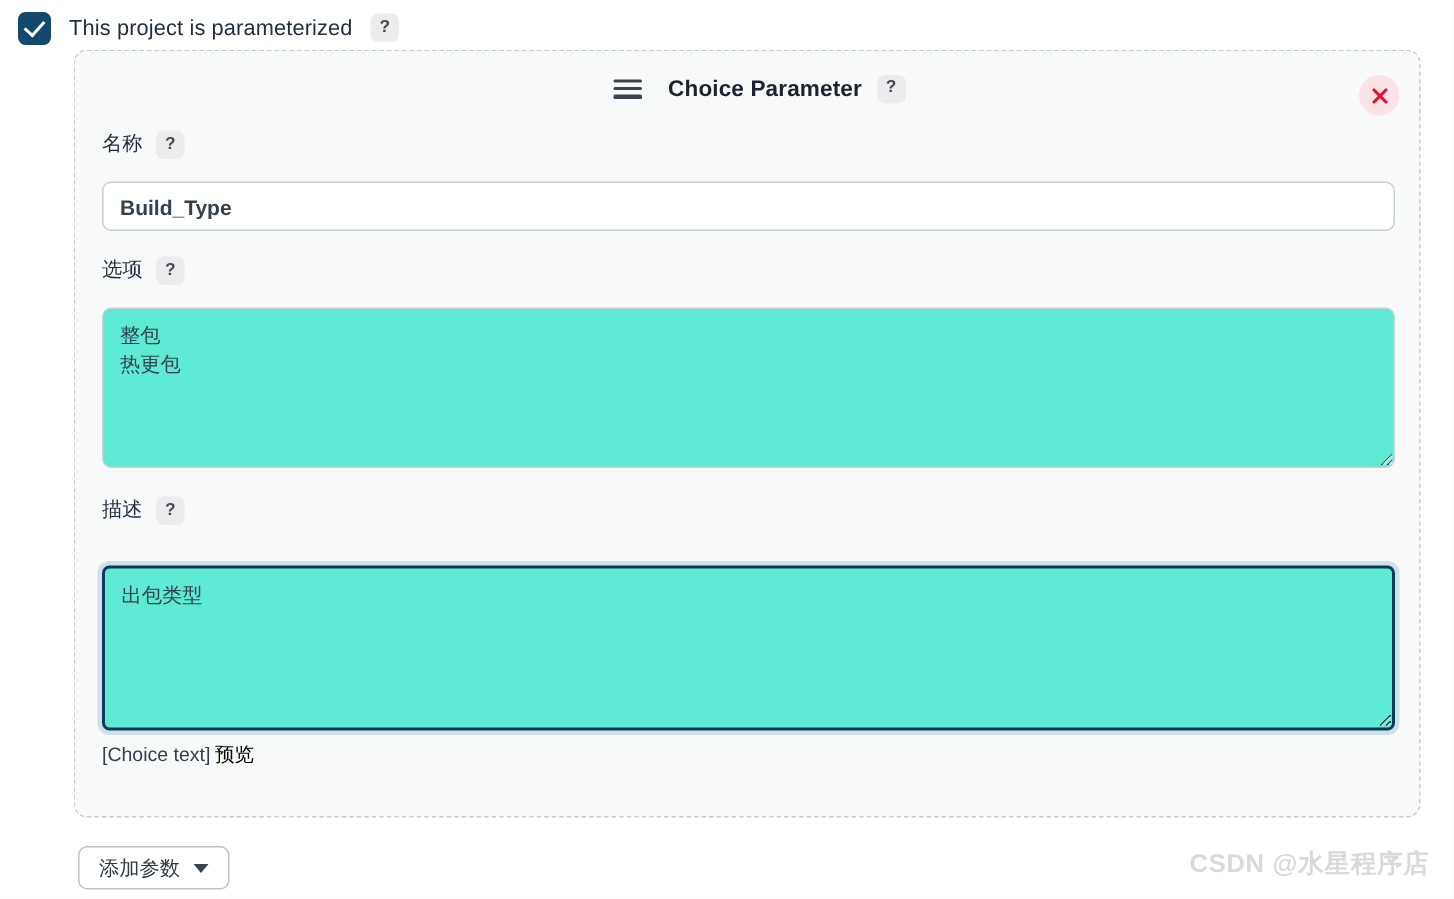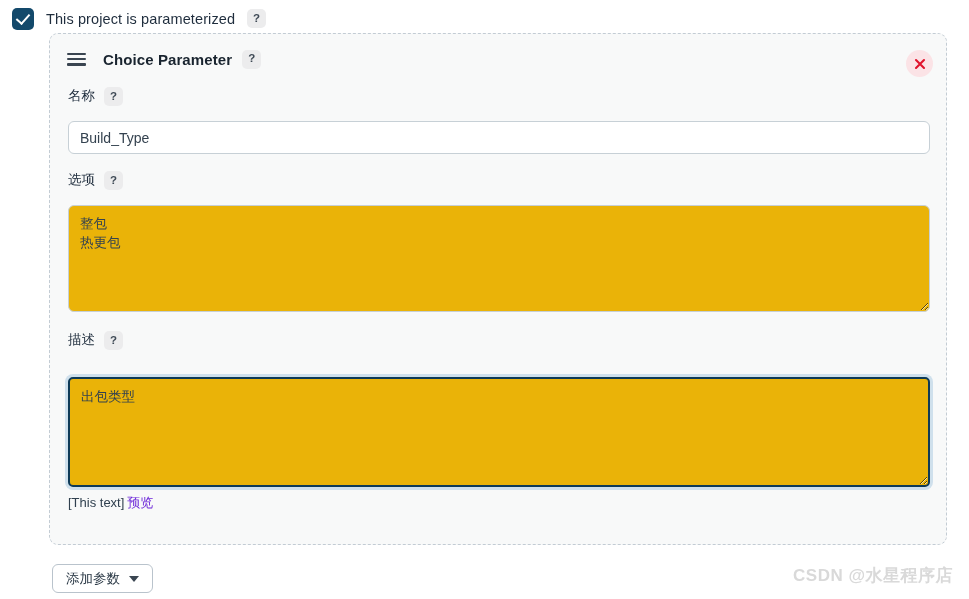--- a/index.html
+++ b/index.html
@@ -82,20 +82,21 @@
     border-radius: 9px;
     background: #f8f9f9;
     padding: 0;
   }
   .card-header {
     display: flex;
     align-items: center;
     height: 50px;
     padding: 0 0 0 17px;
     position: relative;
+    justify-content: center;
   }
   .drag-handle {
     width: 19px;
     height: 13px;
     display: flex;
     flex-direction: column;
     justify-content: space-between;
     cursor: grab;
     margin-right: 17px;
   }
@@ -151,28 +152,29 @@
     width: 862px;
     height: 33px;
     border: 1.3px solid #c7d0d6;
     border-radius: 6px;
     background: #ffffff;
     padding: 5px 11px;
     font-family: "Liberation Sans", "DejaVu Sans", sans-serif;
     font-size: 14px;
     color: #34424f;
     outline: none;
+    font-weight: bold;
   }
   .textarea {
     display: block;
     box-sizing: border-box;
     width: 862px;
     border: 1.3px solid #c7d0d6;
     border-radius: 6px;
-    background: #eab308;
+    background: #5eead4;
     padding: 8px 11px;
     font-family: "Liberation Sans", "DejaVu Sans", sans-serif;
     font-size: 13.5px;
     line-height: 19px;
     color: #34424f;
     resize: both;
     outline: none;
     overflow: auto;
   }
   .textarea.options { height: 107px; }
@@ -183,21 +185,21 @@
     border-radius: 5px;
     margin-top: 20px;
   }
 
   .plain-text-row {
     padding: 7px 18px 0 18px;
     font-size: 13px;
     color: #30404f;
   }
   .preview-link {
-    color: #6d28d9;
+    color: #000000;
     text-decoration: none;
     cursor: pointer;
     margin-left: 3px;
   }
 
   
   .add-param-btn {
     position: absolute;
     left: 52px;
     top: 564px;
@@ -281,21 +283,21 @@
 
   <div class="field" style="margin-top:19px;">
     <div class="field-label-row">
       <span class="field-label">描述</span>
       <span class="help">?</span>
     </div>
     <textarea class="textarea description" style="">出包类型</textarea>
   </div>
 
   <div class="plain-text-row">
-    <span>[This text]</span><a class="preview-link">预览</a>
+    <span>[Choice text]</span><a class="preview-link">预览</a>
   </div>
 </div>
 
 <button class="add-param-btn">
   <span>添加参数</span>
   <span class="caret"></span>
 </button>
 
 <div class="watermark">CSDN @水星程序店</div>
 

